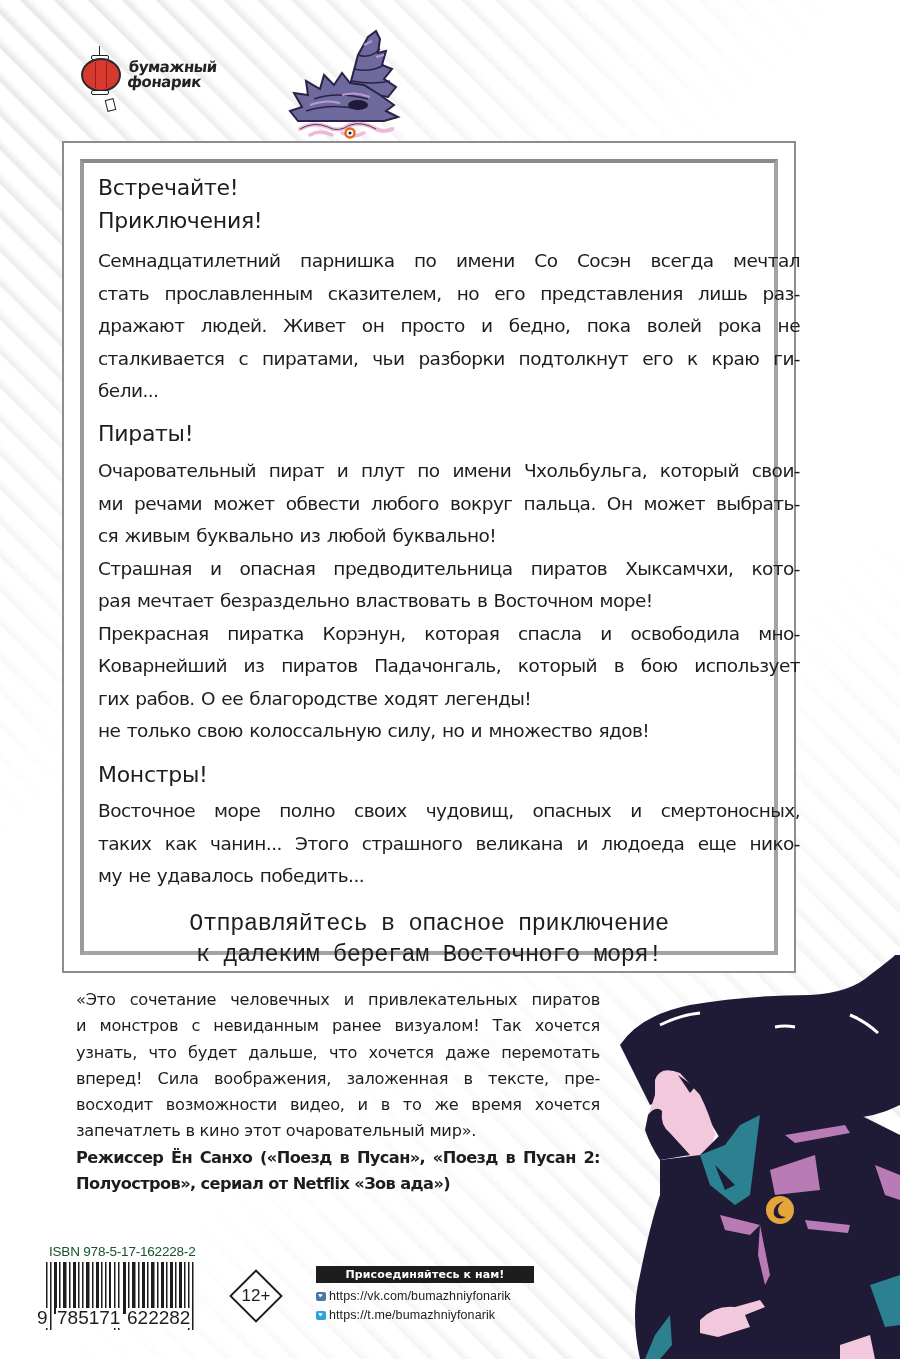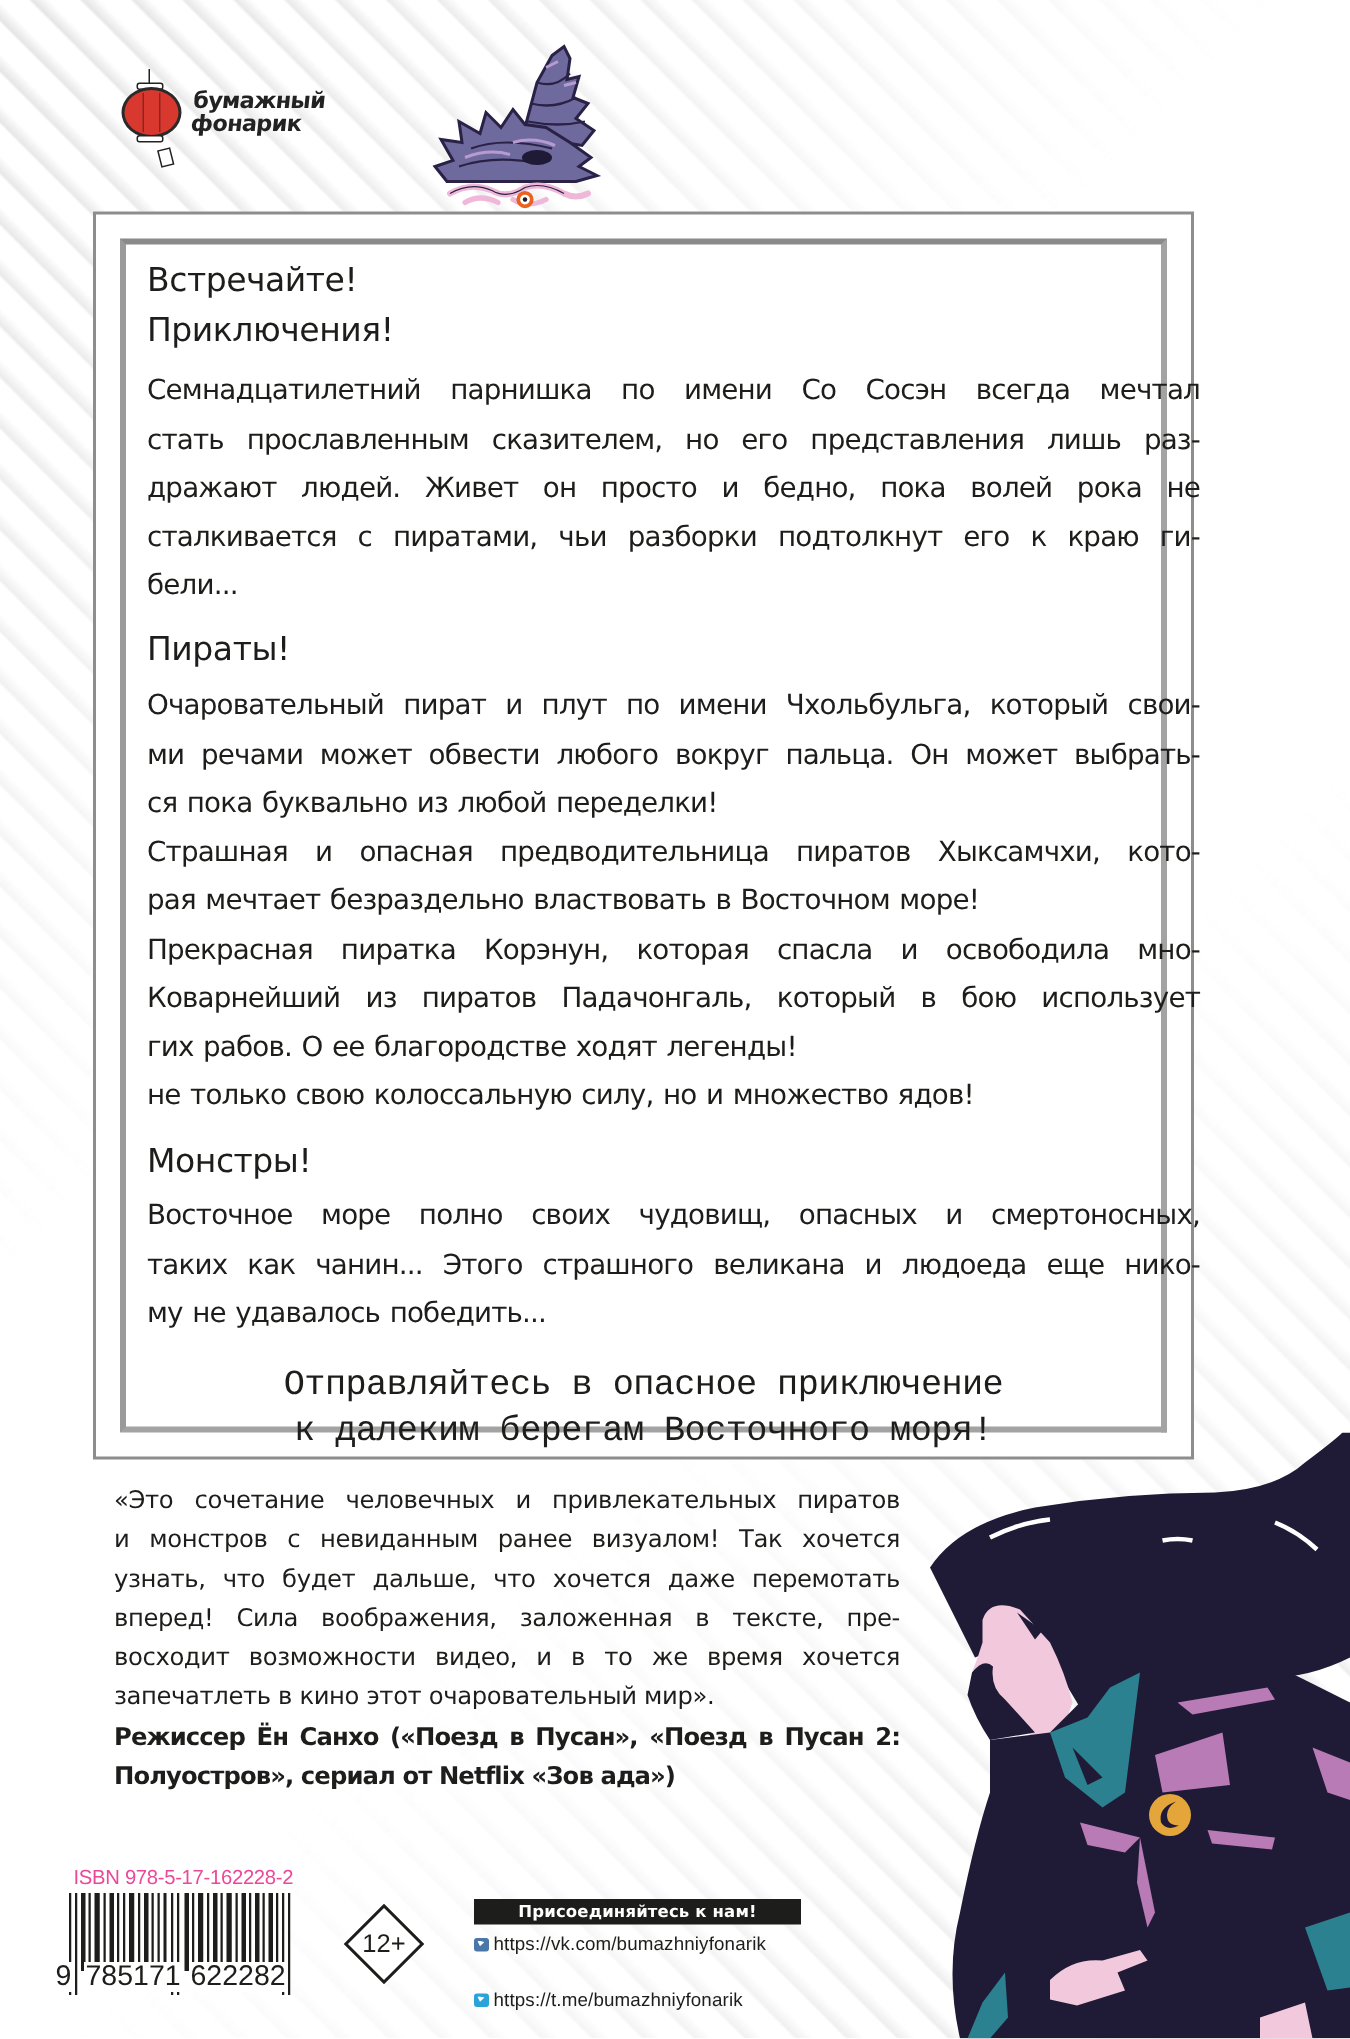--- a/index.html
+++ b/index.html
@@ -78,21 +78,21 @@
       color: #1d1d1b; letter-spacing: -0.25px;
     }
     .quote .ln { display: block; white-space: nowrap; text-align: justify; text-align-last: justify; }
     .quote .ln.last { text-align-last: left; }
     .quote .credit { font-weight: bold; letter-spacing: -0.6px; }
     
     .character { position: absolute; left: 600px; top: 955px; width: 300px; height: 404px; }
     
     .isbn-label {
       position: absolute; left: 49px; top: 1244px;
-      font-family: "Liberation Sans", sans-serif; font-size: 13.5px; color: #ec4899; letter-spacing: -0.2px;
+      font-family: "Liberation Sans", sans-serif; font-size: 13.5px; color: #14532d; letter-spacing: -0.2px;
     }
     .barcode { position: absolute; left: 38px; top: 1262px; width: 164px; height: 68px; }
     .barcode-digits {
       position: absolute; left: 36px; top: 1308px; width: 168px; height: 20px;
       font-family: "Liberation Sans", sans-serif; font-size: 19px; color: #1d1d1b;
     }
     .barcode-digits span { position: absolute; top: 0; background: #fff; padding: 0 1px; line-height: 20px; }
     
     .age-badge { position: absolute; left: 228px; top: 1268px; width: 56px; height: 56px; }
     .age-badge .diamond {
@@ -170,21 +170,21 @@
       <span class="ln">стать прославленным сказителем, но его представления лишь раз-</span>
       <span class="ln">дражают людей.  Живет он просто и бедно, пока волей рока не</span>
       <span class="ln">сталкивается с пиратами, чьи разборки подтолкнут его к краю ги-</span>
       <span class="ln last">бели...</span>
     </div>
 
     <div class="section-title" style="top: 258px;">Пираты!</div>
     <div class="para" style="top: 292px;">
       <span class="ln">Очаровательный пират и плут по имени Чхольбульга, который свои-</span>
       <span class="ln">ми речами может обвести любого вокруг пальца. Он может выбрать-</span>
-      <span class="ln last">ся пока буквально из любой переделки!</span>
+      <span class="ln last">ся живым буквально из любой буквально!</span>
       <span class="ln">Страшная и опасная предводительница пиратов Хыксамчхи, кото-</span>
       <span class="ln last">рая мечтает безраздельно властвовать в Восточном море!</span>
       <span class="ln">Прекрасная пиратка Корэнун, которая спасла и освободила мно-</span>
       <span class="ln">Коварнейший из пиратов Падачонгаль, который в бою использует</span>
       <span class="ln last">гих рабов. О ее благородстве ходят легенды!</span>
       <span class="ln last">не только свою колоссальную силу, но и множество ядов!</span>
     </div>
 
     <div class="section-title" style="top: 599px;">Монстры!</div>
     <div class="para" style="top: 632px;">
@@ -292,16 +292,16 @@
 <div class="age-badge">
   <div class="diamond"></div>
   <div class="age-text">12+</div>
 </div>
 
 <div class="join-banner">Присоединяйтесь к нам!</div>
 <a class="social-link" style="top: 1288px; justify-content: space-between;">
   <span class="ico"></span>
   <span>https://vk.com/bumazhniyfonarik</span>
 </a>
-<a class="social-link" style="top: 1307px; margin-top: 18px;">
+<a class="social-link" style="top: 1307px;">
   <span class="ico tg"></span>
   <span>https://t.me/bumazhniyfonarik</span>
 </a>
 
 </body></html>

